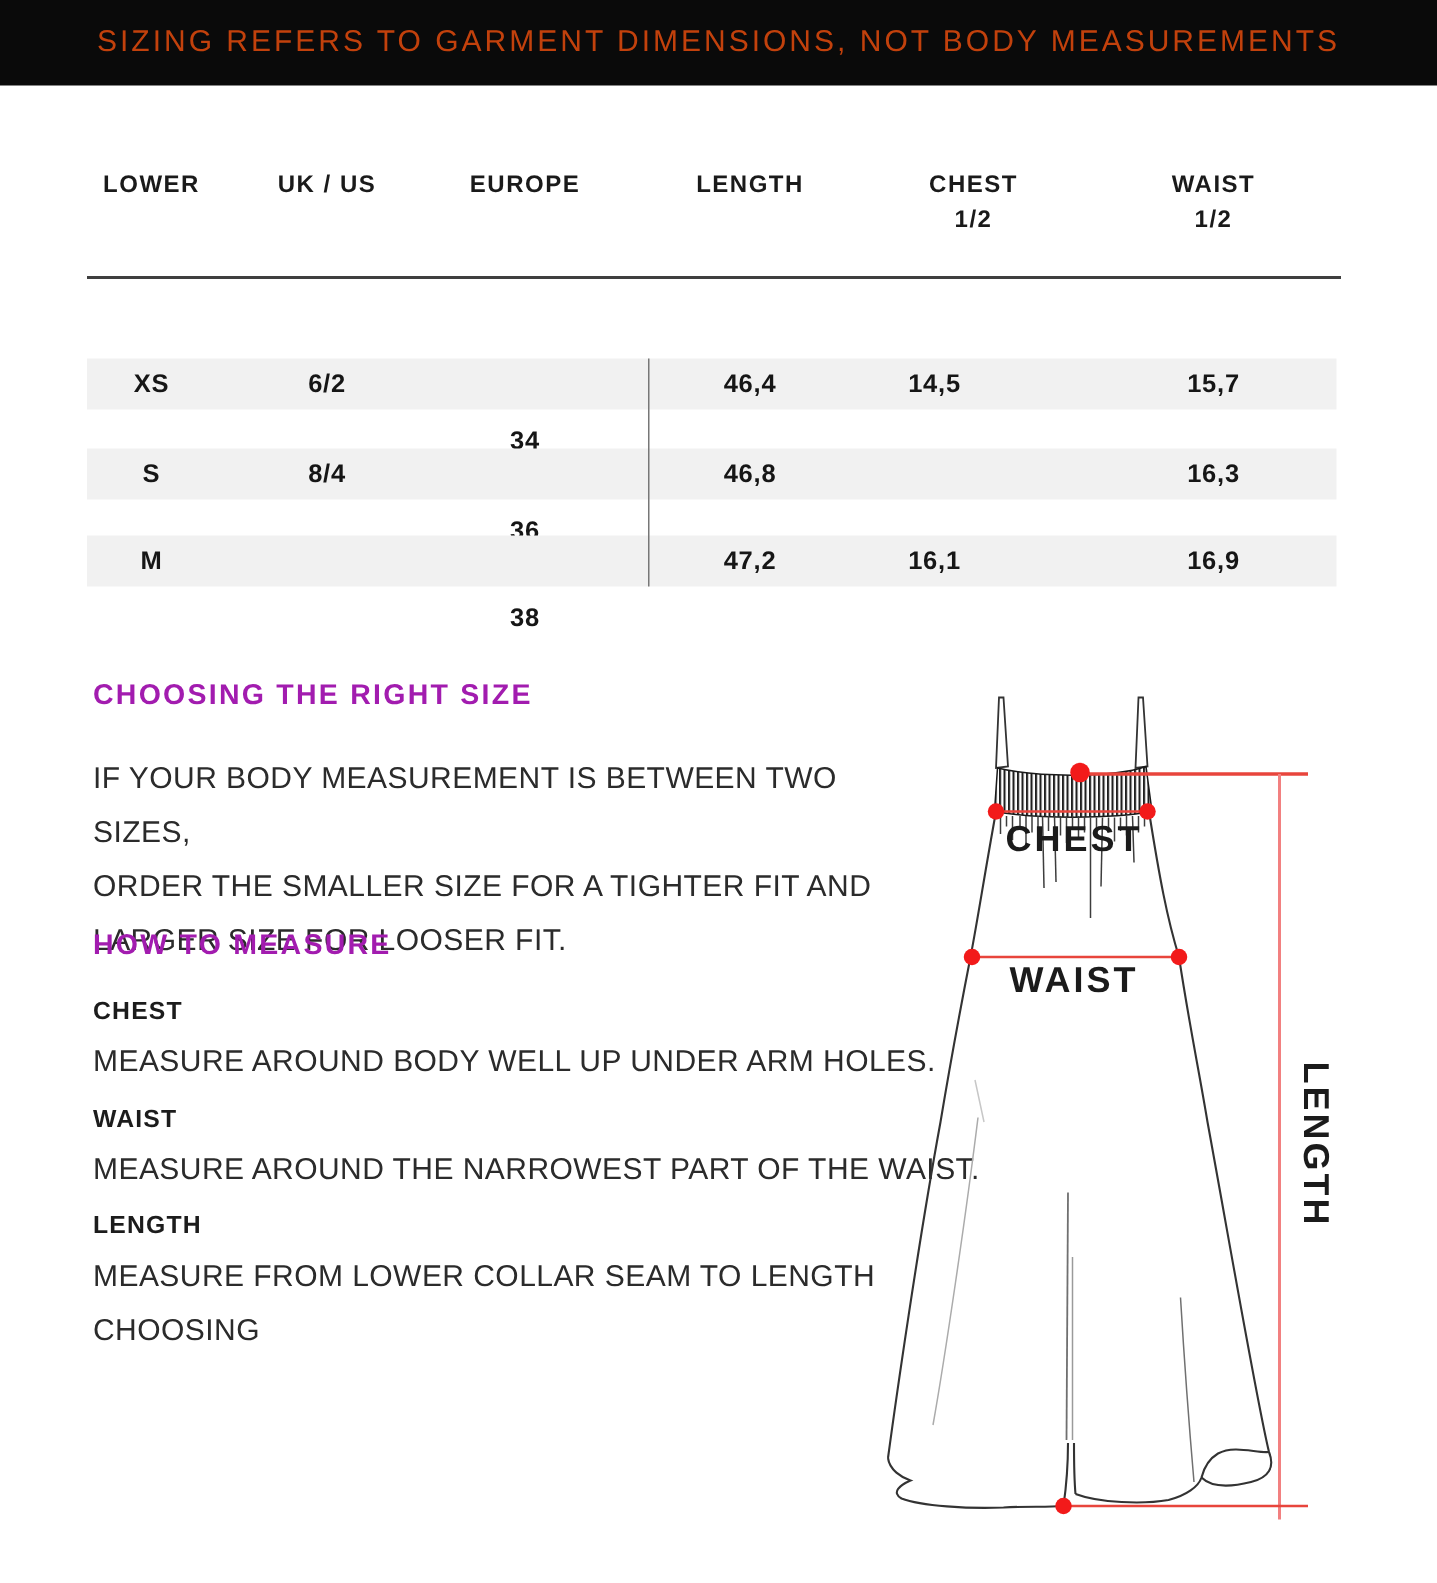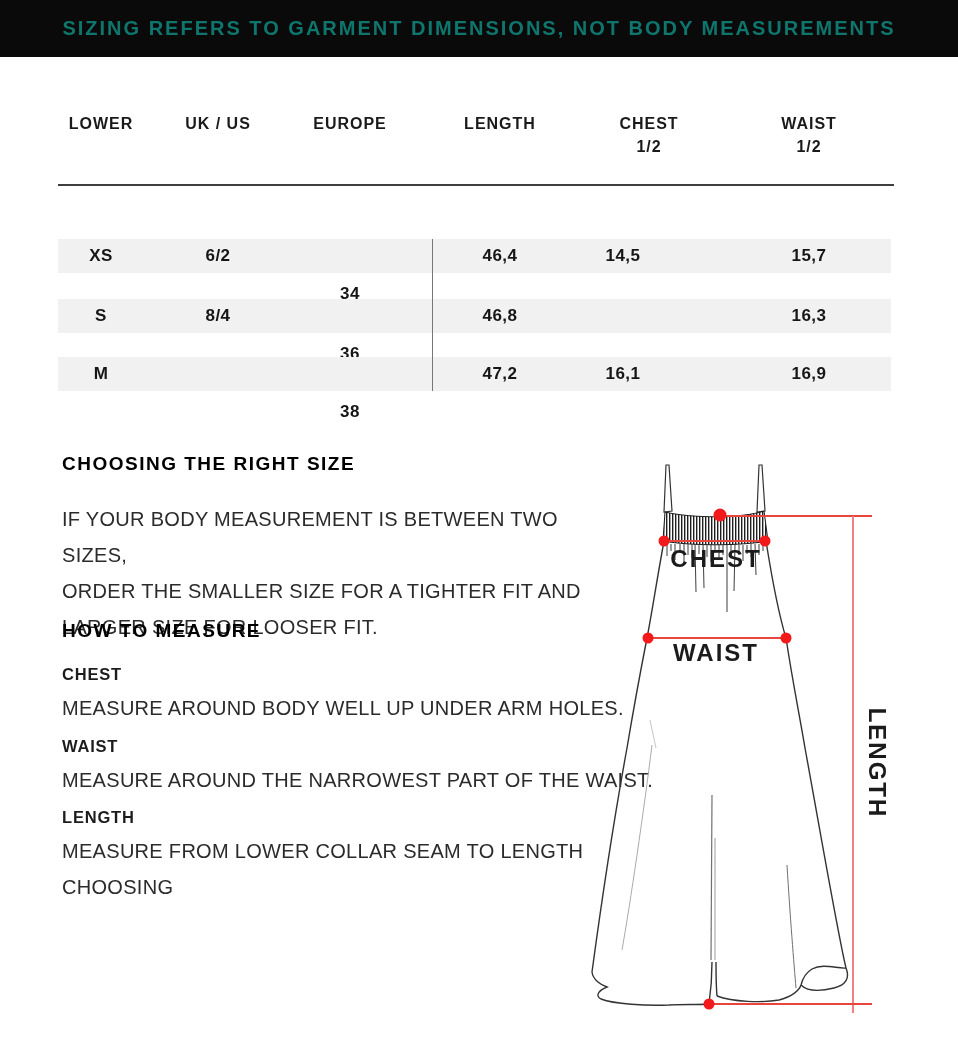--- a/index.html
+++ b/index.html
@@ -6,40 +6,40 @@
   body{
     width:958px;height:1055px;position:relative;background:#ffffff;
     font-family:"Liberation Sans", sans-serif;color:#222;overflow:hidden;
   }
   
   .banner{
     position:absolute;left:0;top:0;width:958px;height:57px;background:#0a0a0a;
     display:flex;align-items:center;justify-content:center;
   }
   .banner span{
-    color:#0f766e;font-size:20px;font-weight:700;letter-spacing:2px;white-space:nowrap;
+    color:#c2410c;font-size:20px;font-weight:400;letter-spacing:2px;white-space:nowrap;
   }
   
   .hcell{
     position:absolute;top:112px;width:140px;text-align:center;
     font-size:16px;font-weight:700;letter-spacing:1px;line-height:23px;color:#1a1a1a;
   }
   .hcell .sub{display:block;}
   .hrule{position:absolute;left:58px;top:184px;width:836px;height:2px;background:#3f3f3f;}
   .trow{position:absolute;left:58px;width:833px;height:34px;background:#f1f1f1;}
   .row-xs{top:239px;} .row-s{top:299px;} .row-m{top:357px;}
   .rcell{
     position:absolute;top:0;height:34px;line-height:34px;width:140px;text-align:center;
     font-size:17px;font-weight:700;letter-spacing:.5px;color:#161616;
   }
   .c0{left:-27px;} .c1{left:90px;} .c2{left:222px;margin-top:38px;} .c3{left:372px;} .c4{left:495px;} .c5{left:681px;}
   .vdivider{position:absolute;left:432px;top:239px;width:1px;height:152px;background:#777;}
   
   .sec-heading{
-    position:absolute;left:62px;font-size:19px;font-weight:700;letter-spacing:1.5px;color:#000000;white-space:nowrap;
+    position:absolute;left:62px;font-size:19px;font-weight:700;letter-spacing:1.5px;color:#a21caf;white-space:nowrap;
   }
   .h-choosing{top:453px;}
   .h-measure{top:620px;}
   .body-text{
     position:absolute;left:62px;font-size:20px;line-height:36px;letter-spacing:.3px;
     color:#2b2b2b;white-space:pre-line;
   }
   .p-choosing{top:501px;width:520px;}
   .term{
     position:absolute;left:62px;font-size:16.5px;font-weight:700;letter-spacing:.8px;color:#1c1c1c;white-space:nowrap;

